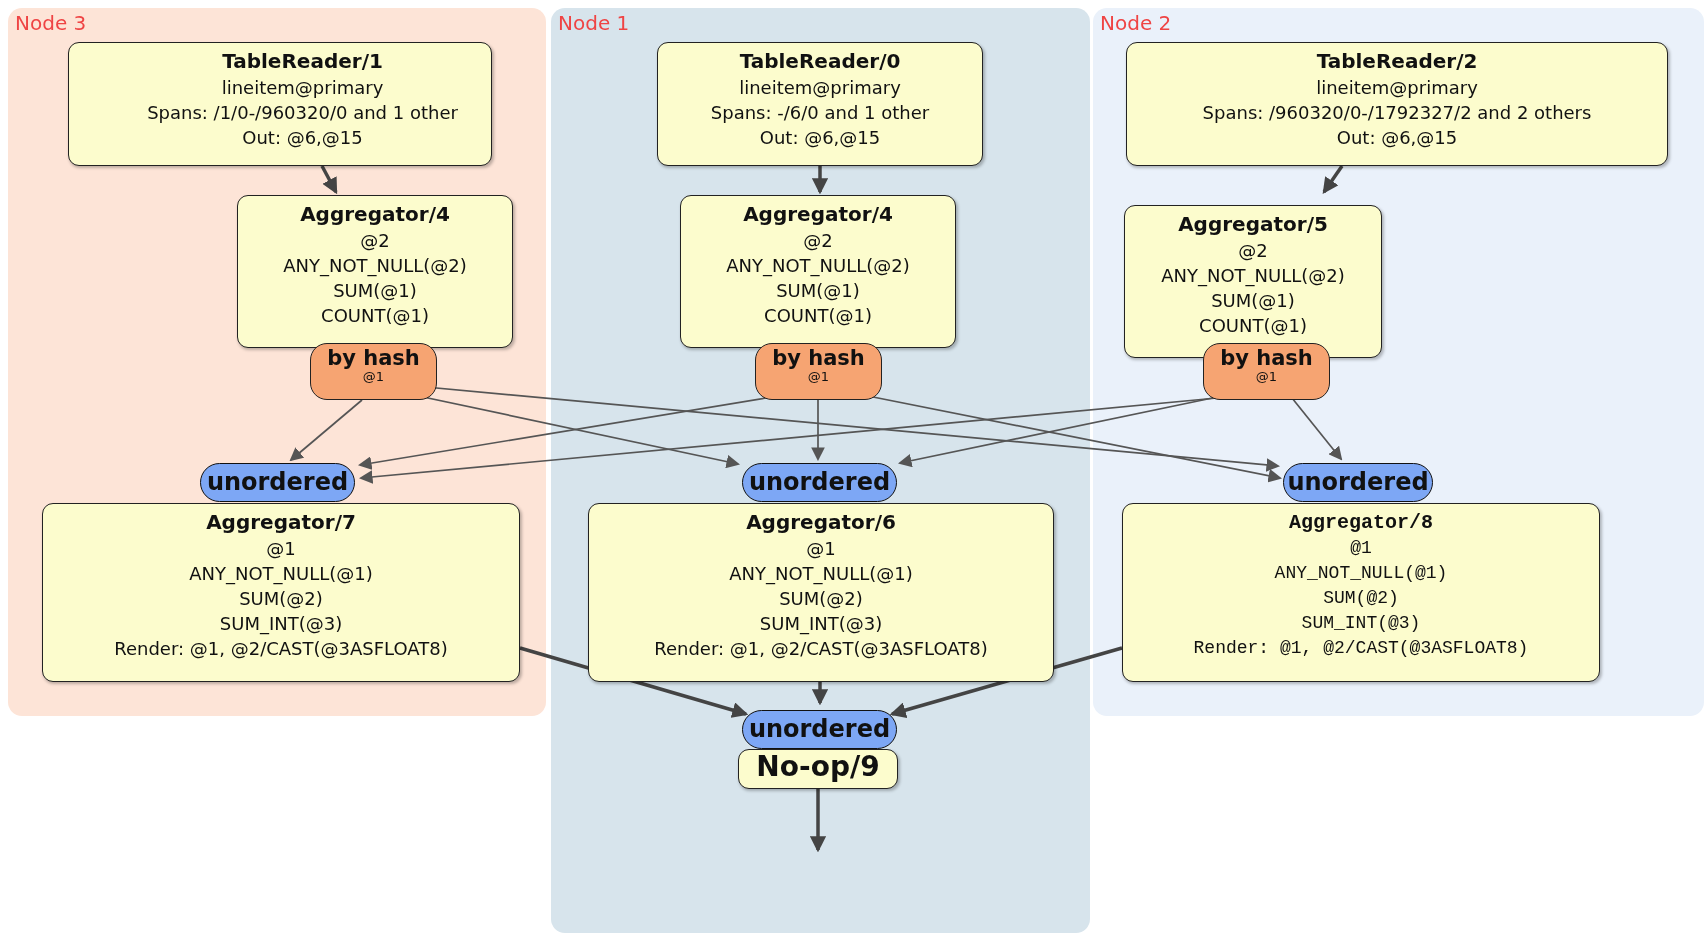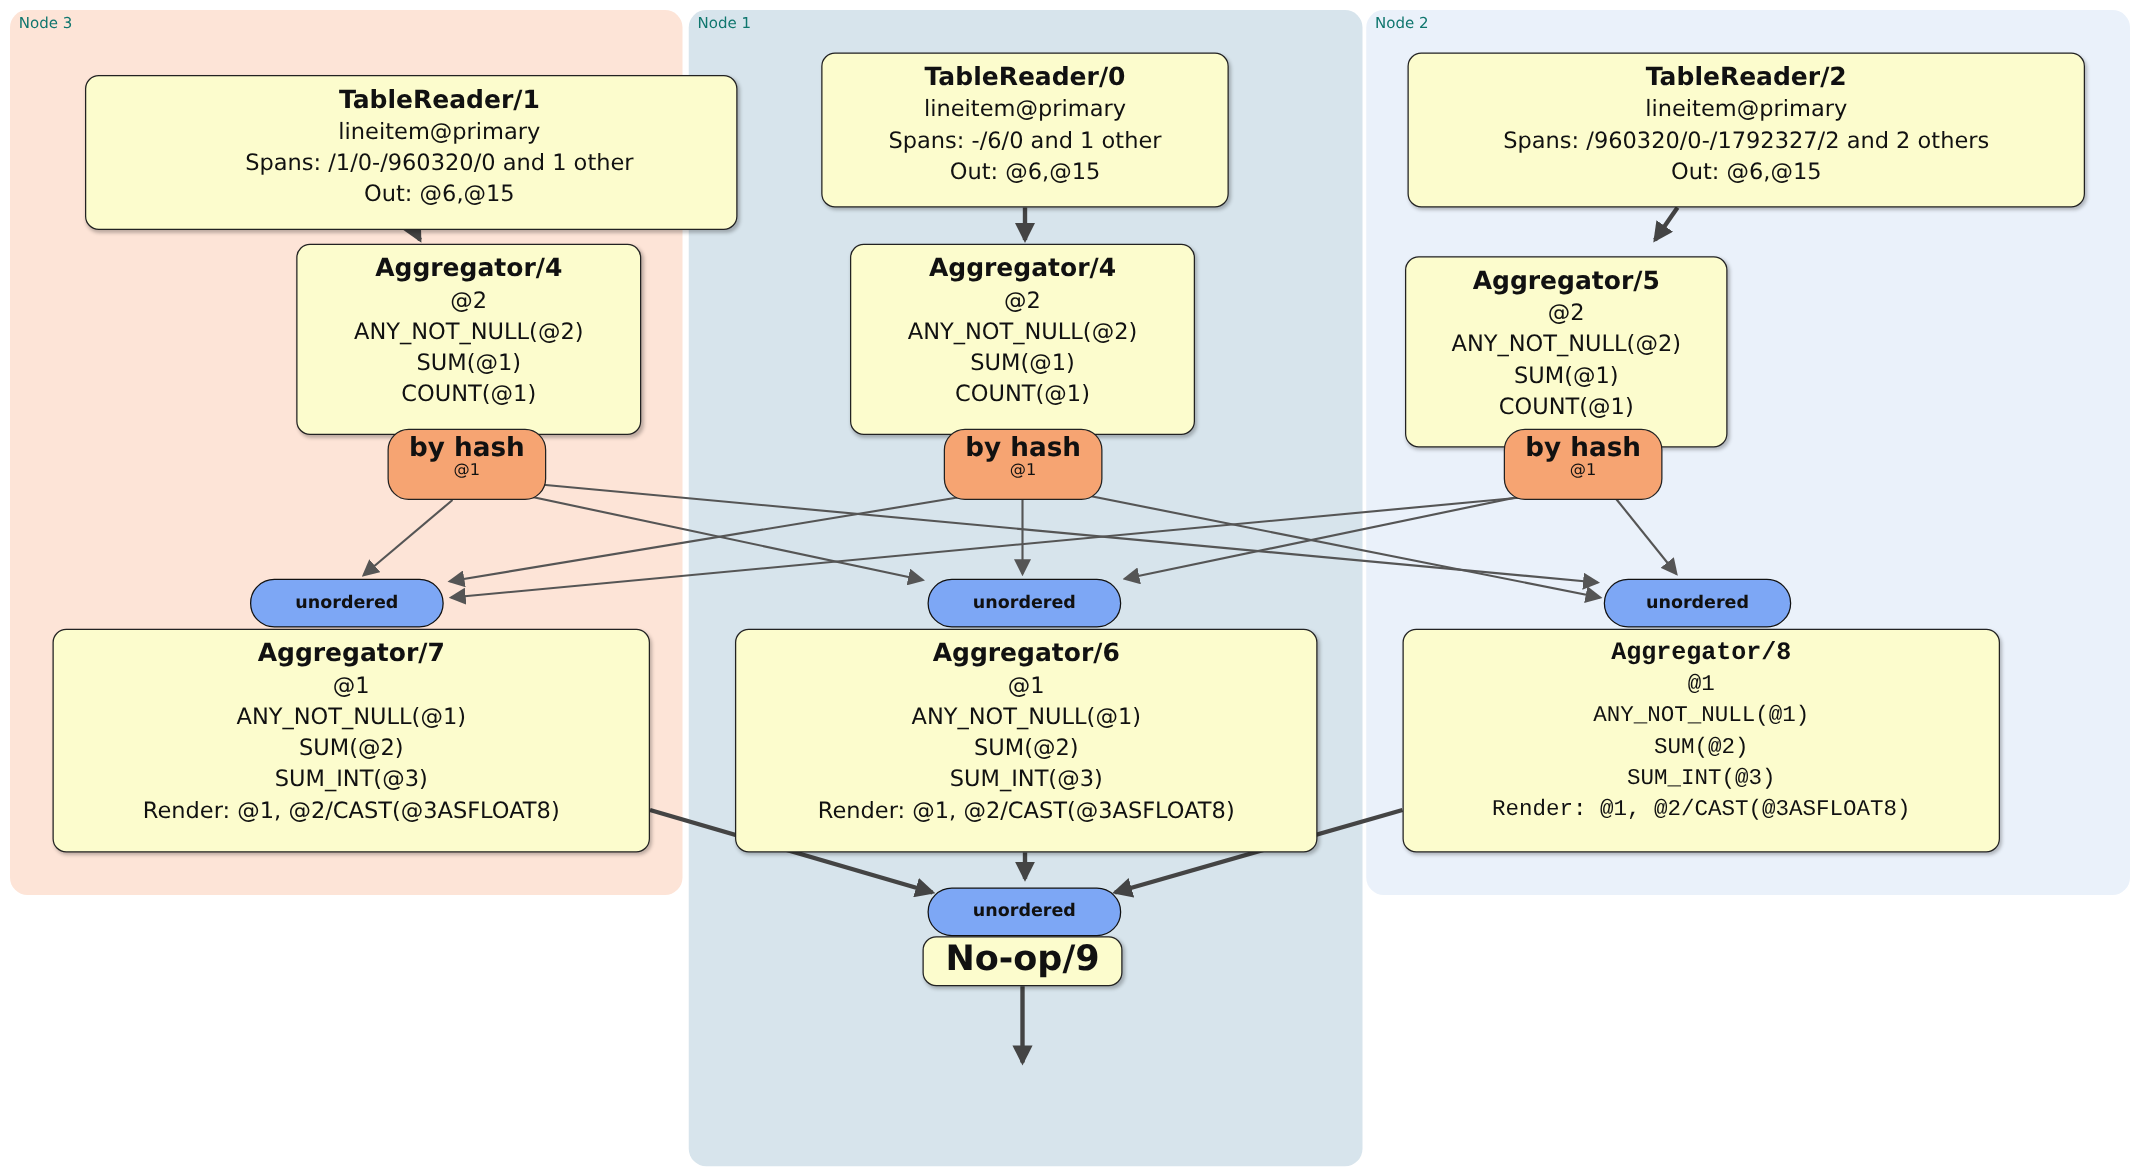--- a/index.html
+++ b/index.html
@@ -1,31 +1,31 @@
 <!DOCTYPE html>
 <html style="--node3-bg: #fde4d7; --node1-bg: #d7e4ec; --node2-bg: #eaf1fa; --box-fill: #fcfccd; --router-fill: #f6a472; --stream-fill: #7da7f5;"><head>
 <meta charset="utf-8">
 <style>
   html,body{margin:0;padding:0;background:#fff;}
   #canvas{position:relative;width:1708px;height:940px;background:#fff;overflow:hidden;
           font-family:"DejaVu Sans","Liberation Sans",sans-serif;color:#111;}
   .region{position:absolute;border-radius:14px;z-index:0;}
-  .region-label{position:absolute;font-size:12px;color:#0f766e;z-index:4;}
+  .region-label{position:absolute;font-size:20px;color:#ef4444;z-index:4;}
   #edges{position:absolute;left:0;top:0;z-index:1;}
   .box{position:absolute;background:var(--box-fill);border:1.5px solid #222;border-radius:11px;
        text-align:center;box-shadow:1.5px 2px 3px rgba(0,0,0,.25);z-index:2;padding-top:5px;box-sizing:border-box;}
   .box .title{font-weight:bold;font-size:20px;line-height:27px;white-space:nowrap;}
   .box .line{font-size:18px;line-height:25px;white-space:nowrap;}
   .box.small .title{font-size:28px;line-height:30px;}
   .pill-router{position:absolute;background:var(--router-fill);border:1.6px solid #222;border-radius:17px;
        text-align:center;z-index:3;box-sizing:border-box;padding-top:4px;}
   .pill-router .rlabel{font-weight:bold;font-size:21px;line-height:21px;}
   .pill-router .rsub{font-size:13px;line-height:16px;}
   .pill-stream{position:absolute;background:var(--stream-fill);border:1.6px solid #111;border-radius:20px;
-       text-align:center;z-index:3;font-weight:bold;font-size:14px;line-height:36px;box-sizing:border-box;}
+       text-align:center;z-index:3;font-weight:bold;font-size:24px;line-height:36px;box-sizing:border-box;}
 </style>
 </head>
 <body>
 
 <div id="canvas">
 
   <div class="region" style="left:8px;top:8px;width:538px;height:708px;background:var(--node3-bg);"></div>
   <div class="region" style="left:551px;top:8px;width:539px;height:925px;background:var(--node1-bg);"></div>
   <div class="region" style="left:1093px;top:8px;width:611px;height:708px;background:var(--node2-bg);"></div>
 
@@ -59,21 +59,21 @@
       <line x1="415" y1="386" x2="1278" y2="466" marker-end="url(#arrThin)"></line>
       <line x1="766" y1="398" x2="360" y2="465" marker-end="url(#arrThin)"></line>
       <line x1="818" y1="398" x2="818" y2="459" marker-end="url(#arrThin)"></line>
       <line x1="868" y1="396" x2="1280" y2="478" marker-end="url(#arrThin)"></line>
       <line x1="1217" y1="398" x2="361" y2="478" marker-end="url(#arrThin)"></line>
       <line x1="1222" y1="396" x2="900" y2="463" marker-end="url(#arrThin)"></line>
       <line x1="1292" y1="398" x2="1341" y2="459" marker-end="url(#arrThin)"></line>
     </g>
   </svg>
 
-  <div class="box" style="left:68px;top:60px;width:522px;height:124px;padding-left:45px;">
+  <div class="box" style="left:68px;top:42px;width:424px;height:124px;padding-left:45px;">
     <div class="title">TableReader/1</div>
     <div class="line">lineitem@primary</div>
     <div class="line">Spans: /1/0-/960320/0 and 1 other</div>
     <div class="line">Out: @6,@15</div>
   </div>
 
   <div class="box" style="left:657px;top:42px;width:326px;height:124px;">
     <div class="title">TableReader/0</div>
     <div class="line">lineitem@primary</div>
     <div class="line">Spans: -/6/0 and 1 other</div>

